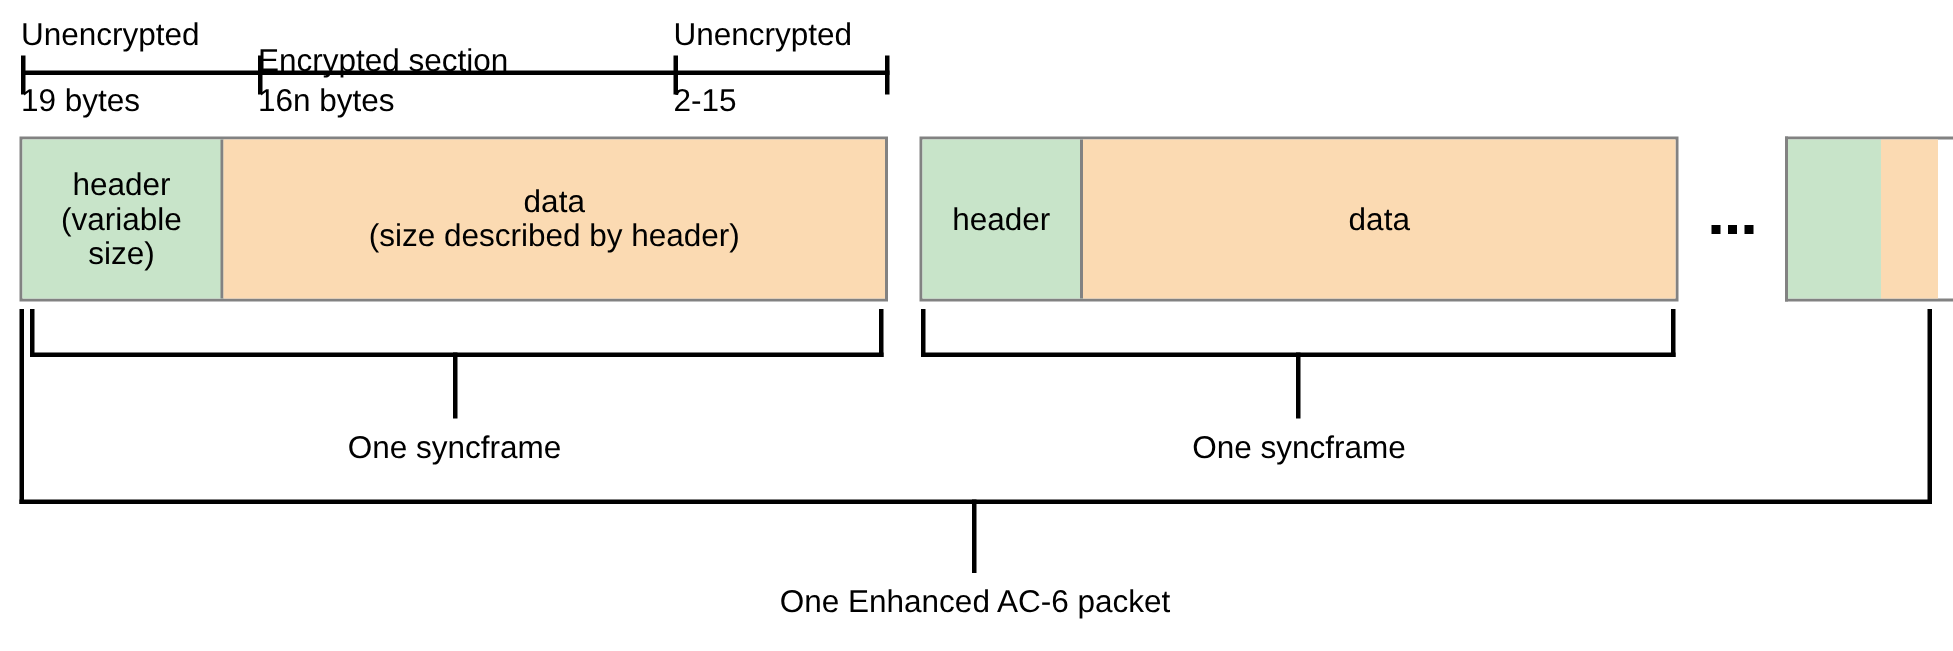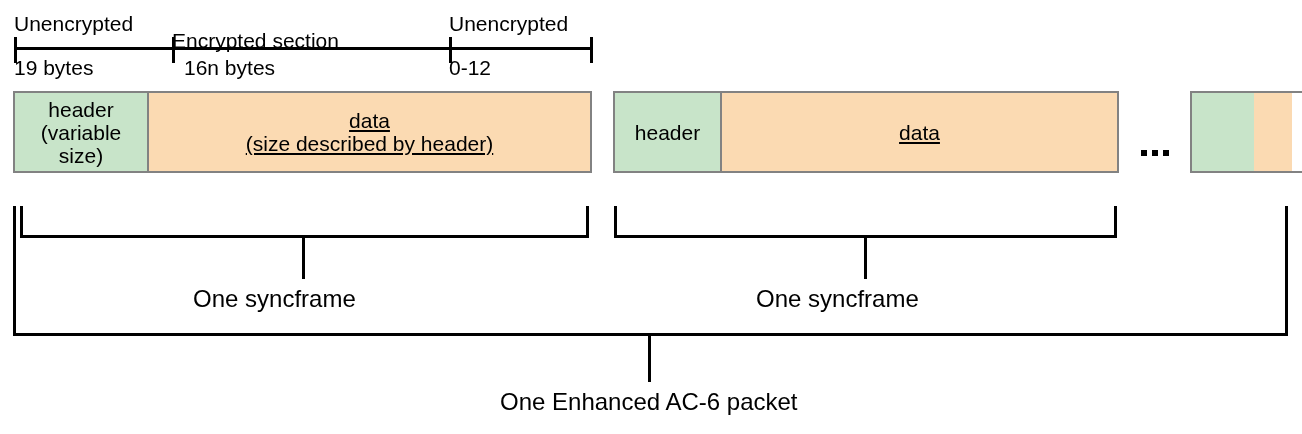--- a/index.html
+++ b/index.html
@@ -7,33 +7,33 @@
     position:relative;width:1302px;height:434px;background:#fff;
     font-family:"Liberation Sans",sans-serif;color:#000;overflow:hidden;
   }
   .hline{position:absolute;height:3px;background:var(--line-color,#000);}
   .vline{position:absolute;width:3px;background:var(--line-color,#000);}
   .rlabel{
     position:absolute;height:26px;line-height:26px;text-align:left;
     font-size:21px;white-space:nowrap;
   }
   .block{
-    position:absolute;top:91px;height:82px;box-sizing:border-box;
+    position:absolute;top:91px;height:110px;box-sizing:border-box;
     border:2.5px solid var(--block-border,#828282);display:flex;
   }
   .seg{display:flex;align-items:center;justify-content:center;box-sizing:border-box;}
   .seg.green{background:var(--header-fill,#c8e4c9);}
-  .seg.orange{background:var(--data-fill,#fbdab2);flex:1 1 auto;text-decoration:underline;}
+  .seg.orange{background:var(--data-fill,#fbdab2);flex:1 1 auto;}
   .seg.divider{border-right:2.5px solid var(--block-border,#828282);}
   .seg-text{
     font-size:21px;line-height:23px;text-align:center;white-space:pre-line;
   }
   .brace-label{
-    position:absolute;height:26px;line-height:26px;
-    font-size:24px;white-space:nowrap;
+    position:absolute;height:26px;line-height:26px;text-align:center;
+    font-size:21px;white-space:nowrap;
   }
   .ellipsis{
     position:absolute;left:1141px;top:149px;width:28px;height:8px;
     display:flex;justify-content:space-between;align-items:center;
   }
   .ellipsis .dot{width:6px;height:6px;background:var(--line-color,#000);}
 </style>
 </head>
 <body>
 
@@ -44,22 +44,22 @@
     <div class="rlabel" style="left:172px;top:28px;width:277px">Encrypted section</div>
     <div class="rlabel" style="left:449px;top:11px;width:144px">Unencrypted</div>
 
     <div class="hline" style="left:14px;top:47px;width:579px"></div>
     <div class="vline" style="left:14px;top:37px;height:26px"></div>
     <div class="vline" style="left:172px;top:37px;height:26px"></div>
     <div class="vline" style="left:449px;top:37px;height:26px"></div>
     <div class="vline" style="left:590px;top:37px;height:26px"></div>
 
     <div class="rlabel" style="left:14px;top:55px;width:158px">19 bytes</div>
-    <div class="rlabel" style="left:184px;top:55px;width:277px">16n bytes</div>
-    <div class="rlabel" style="left:449px;top:55px;width:144px">0-12</div>
+    <div class="rlabel" style="left:172px;top:55px;width:277px">16n bytes</div>
+    <div class="rlabel" style="left:449px;top:55px;width:144px">2-15</div>
   </div>
 
   <div class="block" style="left:13px;width:579px">
     <div class="seg green divider" style="flex:0 0 134px">
       <div class="seg-text">header
 (variable
 size)</div>
     </div>
     <div class="seg orange">
       <div class="seg-text">data

